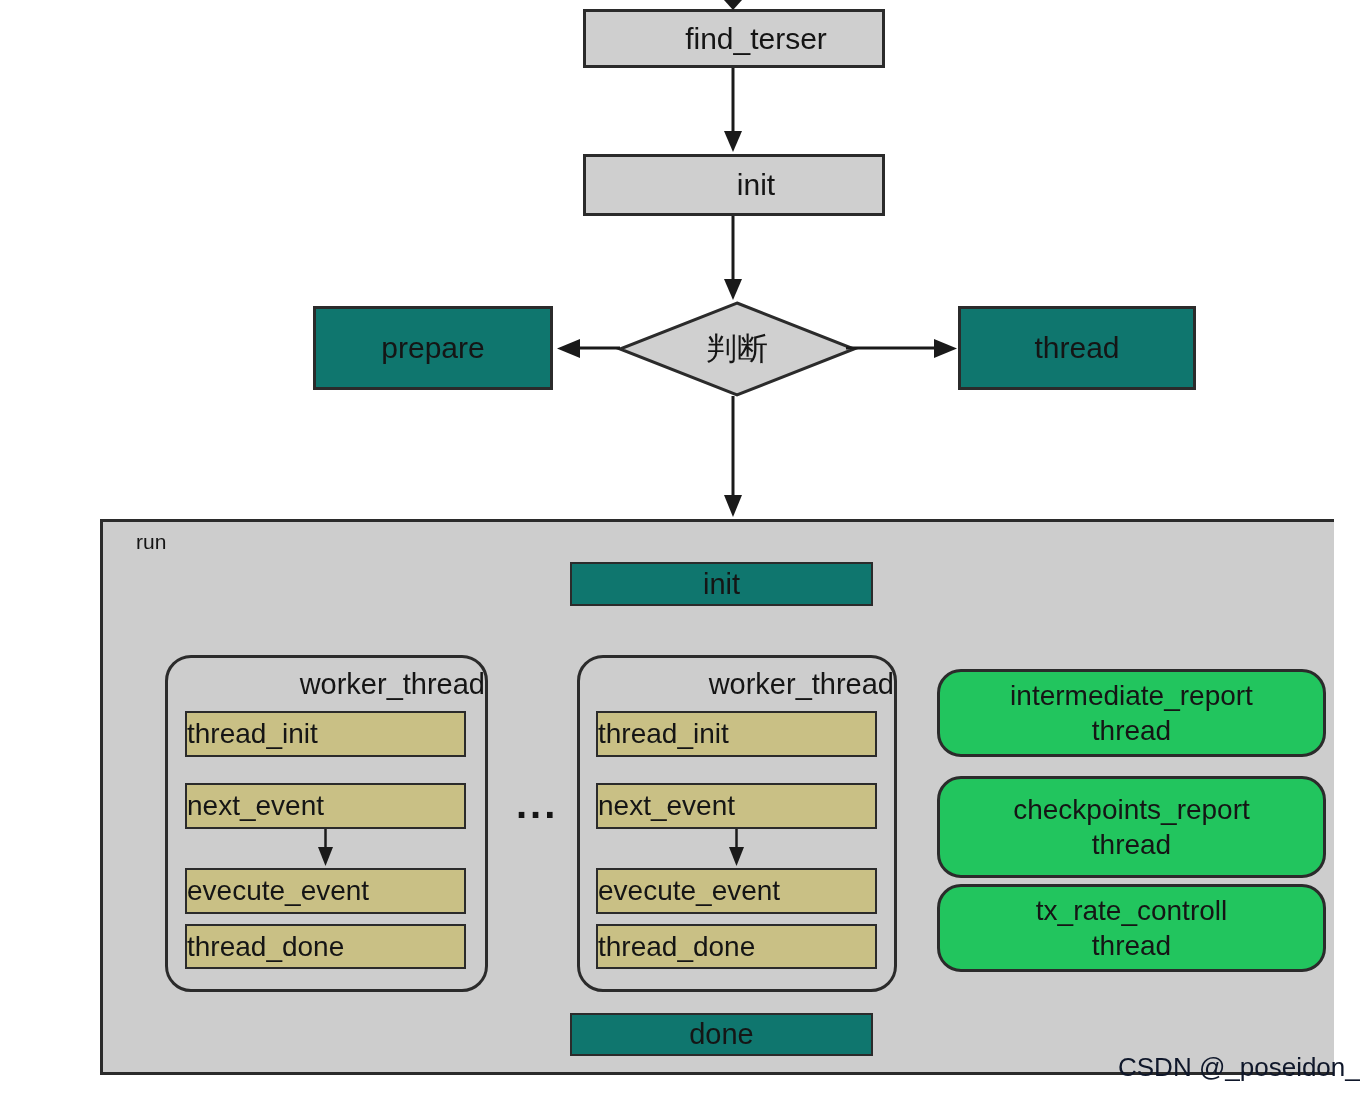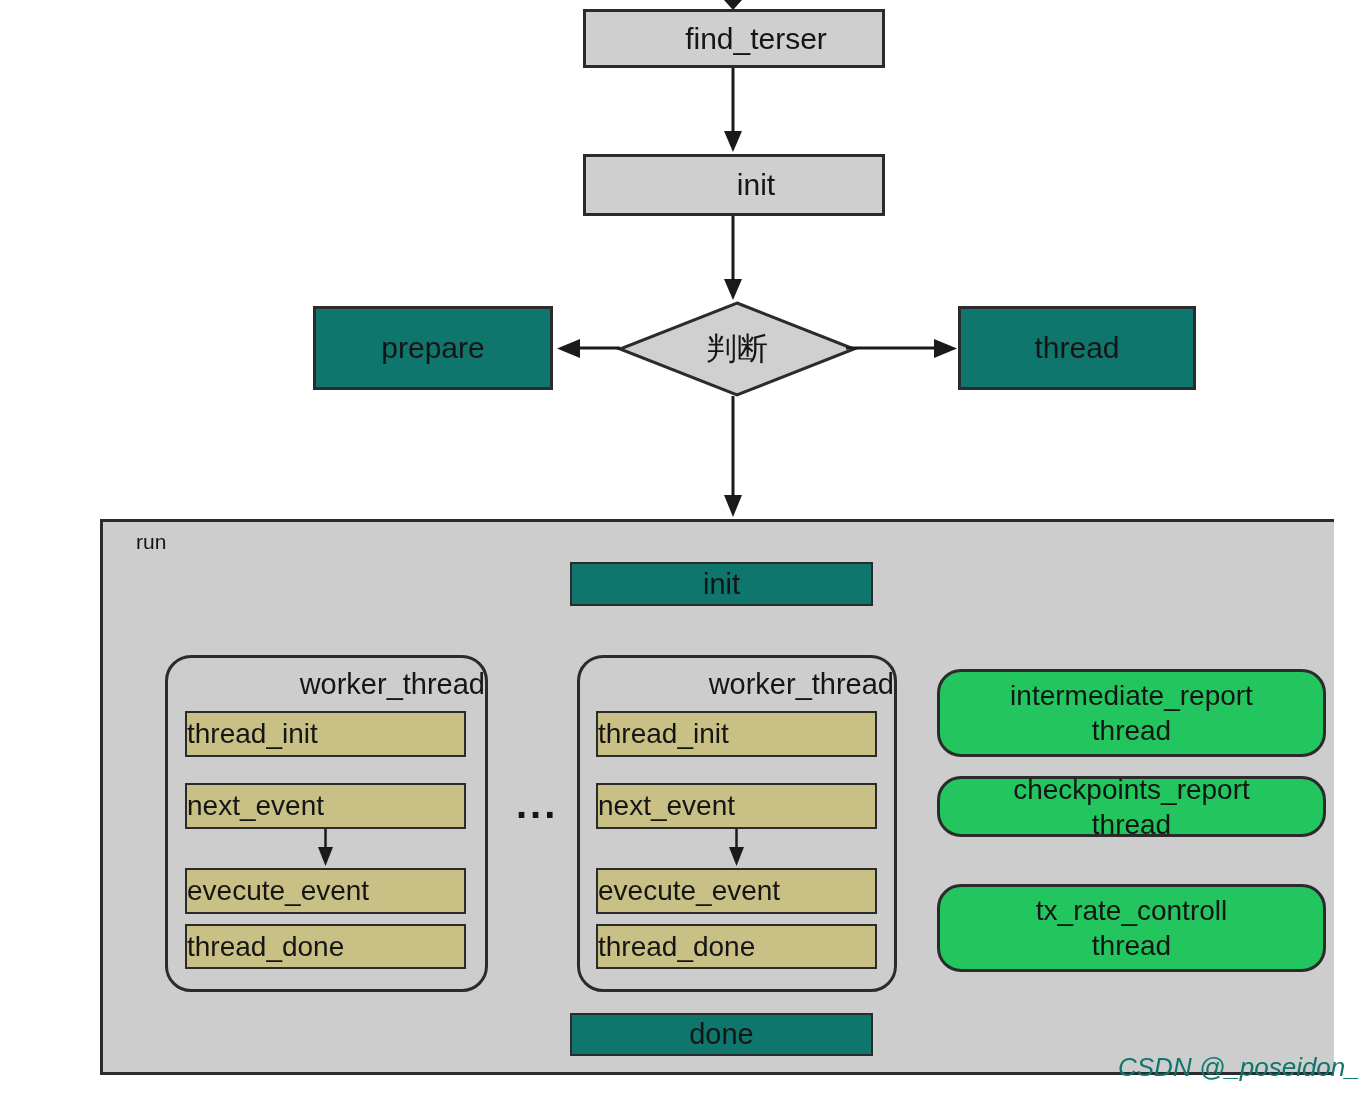--- a/index.html
+++ b/index.html
@@ -15,21 +15,21 @@
   .wt-label{position:absolute;width:100%;text-align:right;top:10px;font-size:29px;}
   .report{position:absolute;left:937px;width:389px;border:3px solid #2b2b2b;border-radius:24px;background:#22c55e;
           display:flex;flex-direction:column;align-items:center;justify-content:center;font-size:28px;
           line-height:1.25;box-sizing:border-box;}
   #run-container{position:absolute;left:100px;top:519px;width:1234px;height:556px;background:#cdcdcd;
                  border:3px solid #2b2b2b;border-right:none;box-sizing:border-box;}
   #run-label{position:absolute;left:136px;top:530px;font-size:21px;}
   #ellipsis{position:absolute;left:516px;top:782px;font-size:40px;font-weight:bold;letter-spacing:3px;}
   #diamond-wrap{position:absolute;left:612px;top:296px;width:250px;height:106px;}
   #diamond-label{position:absolute;inset:0;display:flex;align-items:center;justify-content:center;font-size:31px;}
-  #watermark{position:absolute;left:1118px;top:1052px;font-size:26px;color:#0f766e;z-index:10;white-space:nowrap;font-style:italic;}
+  #watermark{position:absolute;left:1118px;top:1052px;font-size:26px;color:#0f172a;z-index:10;white-space:nowrap;}
   svg.overlay{position:absolute;left:0;top:0;pointer-events:none;}
 </style>
 </head>
 <body>
 
 <div id="page">
 
   <div class="box gray" style="left:583px;top:9px;width:302px;height:59px;">
     <span>find_terser</span>
   </div>
@@ -91,21 +91,21 @@
     <span>evecute_event</span>
   </div>
   <div class="step" style="left:596px;top:924px;width:281px;height:45px;">
     <span>thread_done</span>
   </div>
 
   <div class="report" style="top:669px;height:88px;">
     <span>intermediate_report</span>
     <span>thread</span>
   </div>
-  <div class="report" style="top:776px;height:61px;">
+  <div class="report" style="top:776px;height:102px;">
     <span>checkpoints_report</span>
     <span>thread</span>
   </div>
   <div class="report" style="top:884px;height:88px;">
     <span>tx_rate_controll</span>
     <span>thread</span>
   </div>
 
   <div class="box khaki" style="left:570px;top:1013px;width:303px;height:43px;font-size:29px;border-width:2.5px;">
     <span>done</span>

